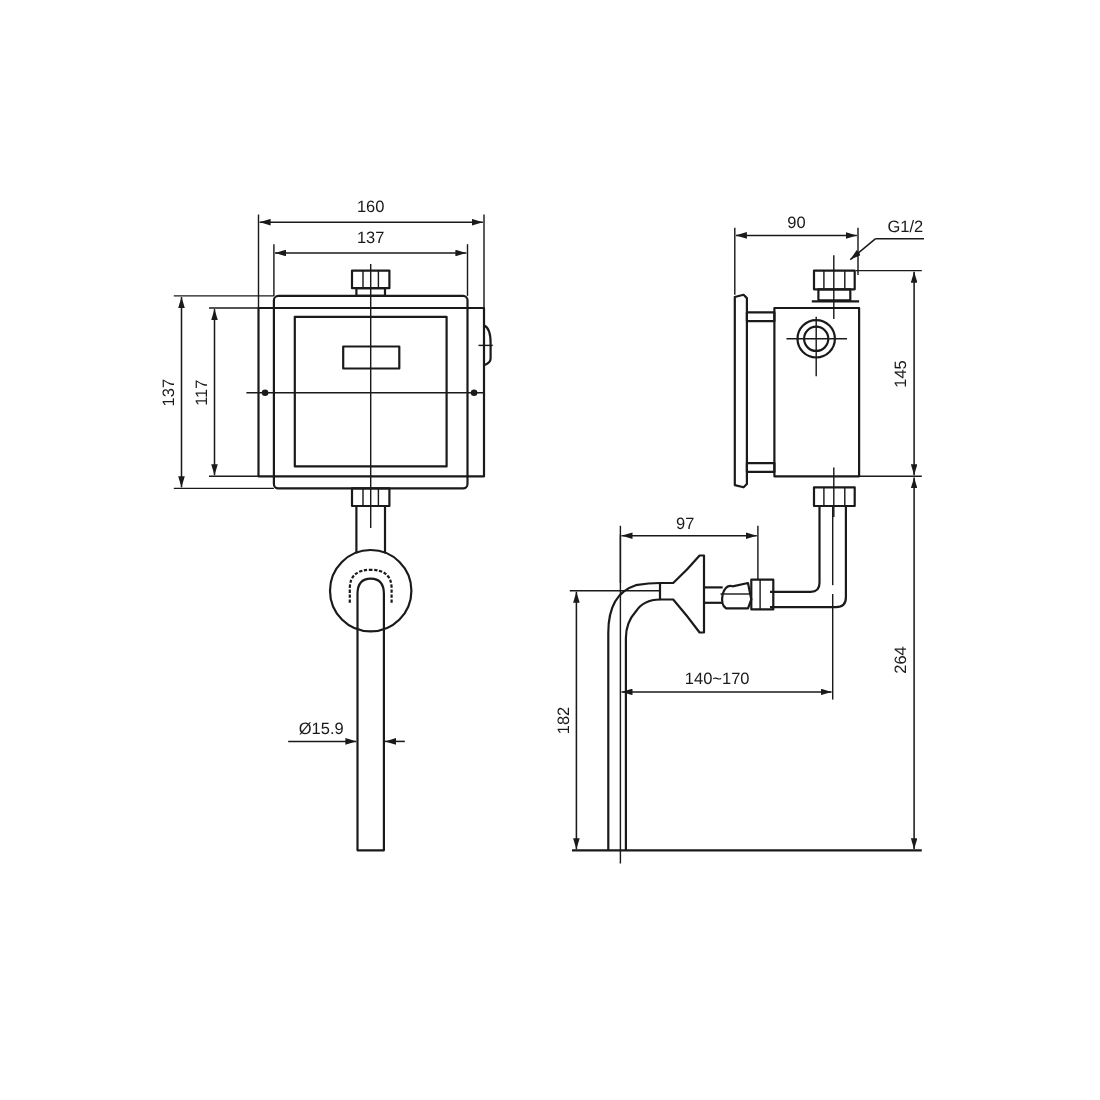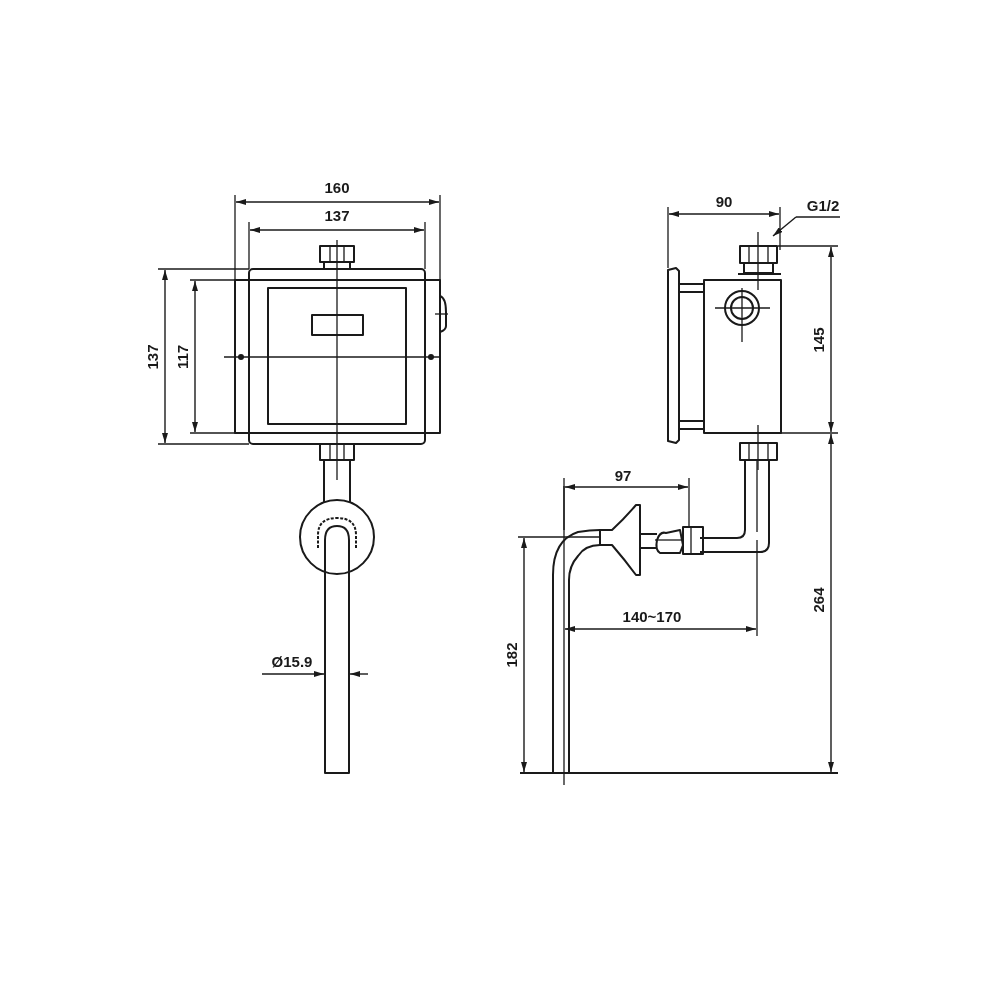--- a/index.html
+++ b/index.html
@@ -1,16 +1,16 @@
 <!DOCTYPE html>
 <html><head>
 <meta charset="utf-8">
 <style>
   html,body{margin:0;padding:0;background:#ffffff;}
-  #canvas{position:relative;width:1000px;height:1000px;background:#ffffff;overflow:hidden;font-weight:bold;}
+  #canvas{position:relative;width:1000px;height:1000px;background:#ffffff;overflow:hidden;}
   svg{position:absolute;left:0;top:0;}
   .ln{stroke:#1a1a1a;stroke-width:2;fill:none;stroke-linejoin:round;stroke-linecap:butt;}
   .thin{stroke:#1a1a1a;stroke-width:1.3;fill:none;}
   .dim{stroke:#1a1a1a;stroke-width:1.4;fill:none;}
   .arr{fill:#1a1a1a;stroke:none;}
   .lbl{font-family:"Liberation Sans","DejaVu Sans",sans-serif;font-size:15px;fill:#1a1a1a;}
 </style>
 </head>
 <body>
 

